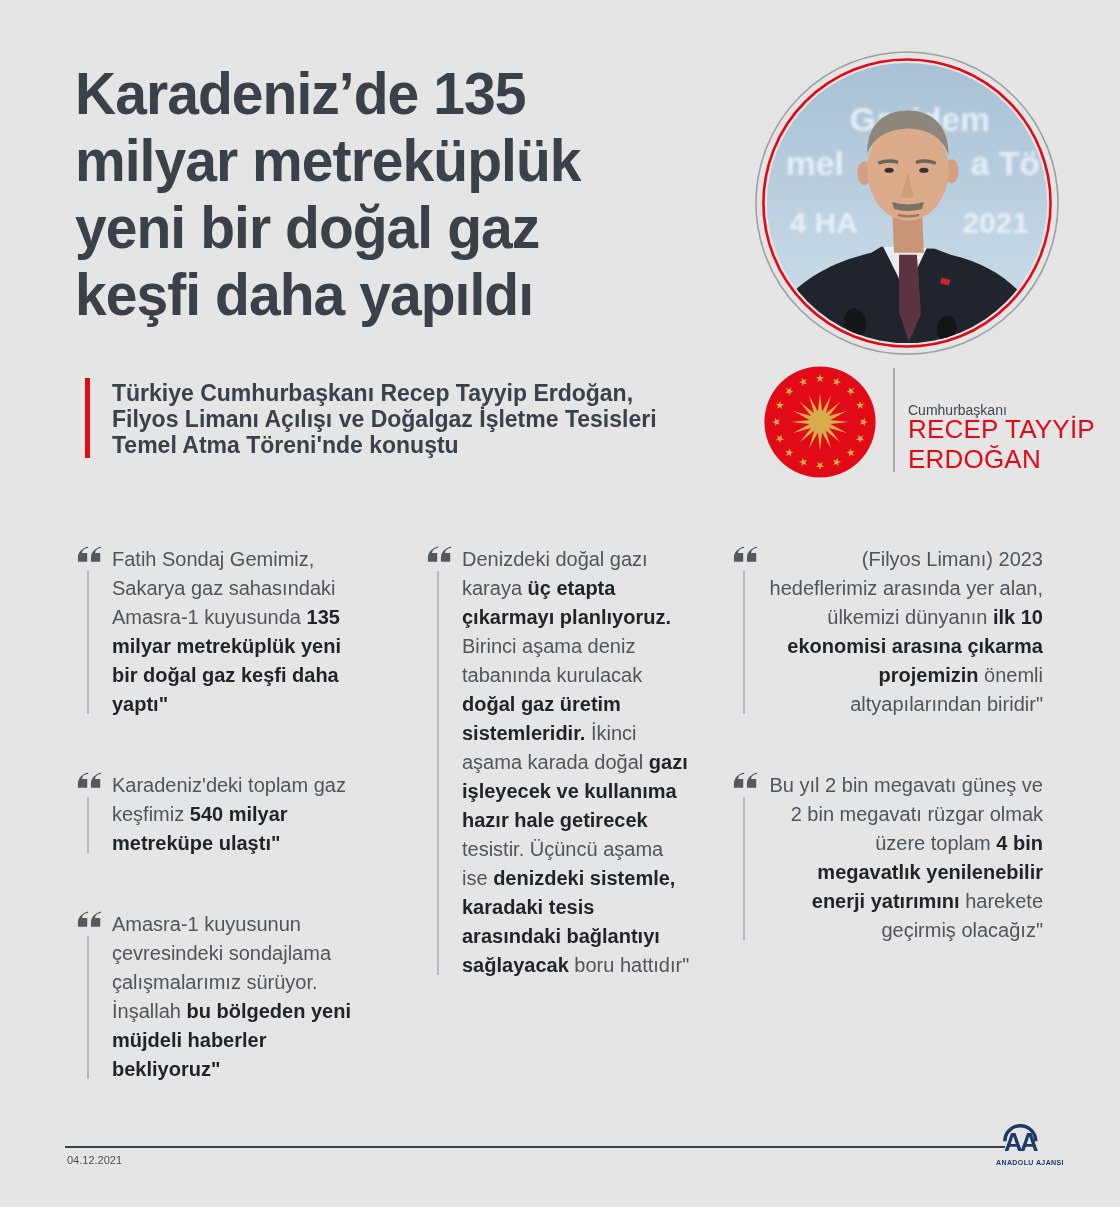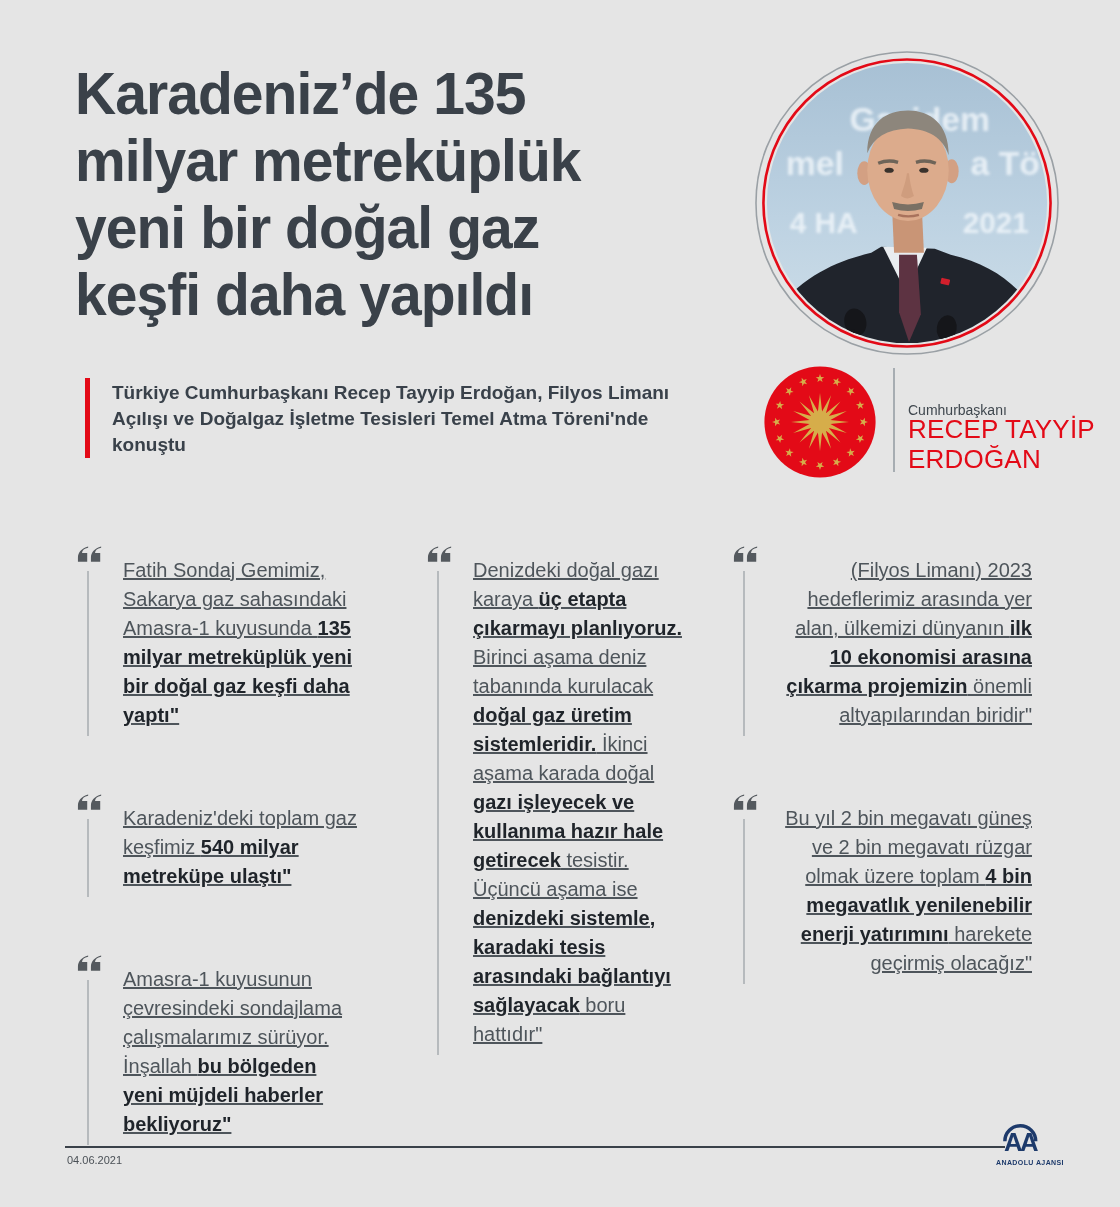--- a/index.html
+++ b/index.html
@@ -5,39 +5,39 @@
   html,body{margin:0;padding:0;}
   .page{position:relative;width:1120px;height:1207px;background:#e5e5e5;overflow:hidden;
         font-family:"Liberation Sans",sans-serif;color:#3a4149;}
   
   .headline{position:absolute;left:75px;top:60px;width:760px;
             font-size:60px;font-weight:bold;line-height:67px;letter-spacing:-1px;
             color:#3a4149;transform:scaleX(.95);transform-origin:0 0;}
   
   .subtitle-row{position:absolute;left:85px;top:378px;width:600px;display:flex;}
   .accent-bar{width:5px;background:#e30a17;flex:0 0 5px;margin-right:22px;}
-  .subtitle-text{font-size:19px;font-weight:bold;line-height:26px;color:#39414a;padding-top:2px;}
+  .subtitle-text{font-size:23px;font-weight:bold;line-height:26px;color:#39414a;padding-top:2px;}
   
   .portrait-wrap{position:absolute;left:753px;top:49px;width:308px;height:308px;}
   
   .attr-seal{position:absolute;left:762px;top:364px;width:116px;height:116px;}
   .attr-divider{position:absolute;left:893px;top:368px;width:2px;height:104px;background:#a7adb2;}
   .attr-role{position:absolute;left:908px;top:386px;font-size:14px;color:#3f474e;margin-top:16px;}
   .attr-name{position:absolute;left:908px;top:414px;font-size:26px;font-weight:normal;
              line-height:30px;color:#e30a17;letter-spacing:.2px;}
   
   .col{position:absolute;top:545px;}
   .col1{left:77px;width:292px;}
   .col2{left:427px;width:266px;}
   .col3{left:733px;width:310px;text-align:right;}
   .quote{display:flex;margin-bottom:52px;}
   .qicon-col{flex:0 0 24px;margin-right:9px;display:flex;flex-direction:column;align-items:flex-start;}
   .qicon{width:26px;height:18px;flex:0 0 auto;}
   .qrule{width:2px;background:#b6babd;flex:1 1 auto;margin:8px 0 5px 10px;}
-  .qtext{margin:11px;font-size:20px;line-height:29px;color:#4e555b;text-decoration:underline;}
+  .qtext{margin:0;font-size:20px;line-height:29px;color:#4e555b;}
   .qtext .b{font-weight:bold;color:#1f242a;}
   
   .footer-rule{position:absolute;left:65px;top:1146px;width:940px;height:2px;background:#3a4149;}
   .footer-date{position:absolute;left:67px;top:1154px;font-size:11px;color:#4a5056;}
   .aa-wrap{position:absolute;left:996px;top:1118px;width:76px;text-align:left;}
   .aa-caption{font-size:7px;font-weight:bold;color:#1d3a6b;letter-spacing:.4px;margin-top:1px;}
 </style>
 </head>
 <body>
 
@@ -204,21 +204,21 @@
           <path d="M12 1 C5 3 1 7.5 1 13 L1 17.4 L11 17.4 L11 8 L5.4 8 C5.7 4.8 7.9 2.8 12 2.2 Z"></path>
           <path d="M26 1 C19 3 15 7.5 15 13 L15 17.4 L25 17.4 L25 8 L19.4 8 C19.7 4.8 21.9 2.8 26 2.2 Z"></path>
         </svg>
         <div class="qrule"></div>
       </div>
       <p class="qtext"><span>Bu yıl 2 bin megavatı güneş ve 2 bin megavatı rüzgar olmak üzere toplam </span><span class="b">4 bin megavatlık yenilenebilir enerji yatırımını</span><span> harekete geçirmiş olacağız"</span></p>
     </div>
   </div>
 
   <div class="footer-rule"></div>
-  <div class="footer-date">04.06.2021</div>
+  <div class="footer-date">04.12.2021</div>
   <div class="aa-wrap">
     <svg viewBox="0 0 60 42" width="52" height="36">
       <path d="M10 27 A18 18 0 0 1 46 27" stroke="#1d3a6b" stroke-width="4" fill="none"></path>
       <text x="9" y="39" font-size="30" font-weight="bold" fill="#1d3a6b" letter-spacing="-3" font-family="Liberation Sans, sans-serif">AA</text>
     </svg>
     <div class="aa-caption">ANADOLU AJANSI</div>
   </div>
 
 </div>
 

